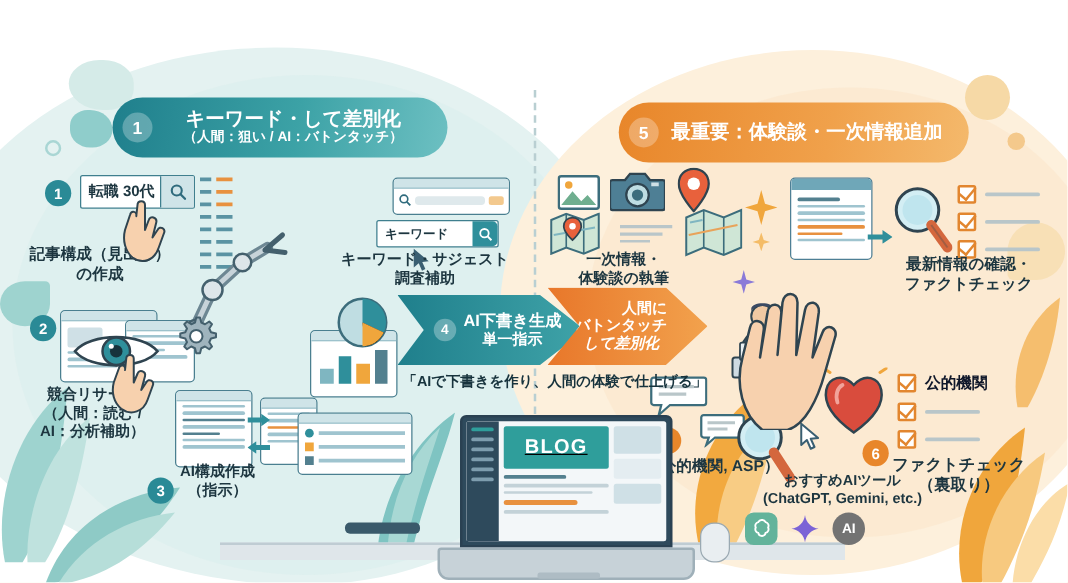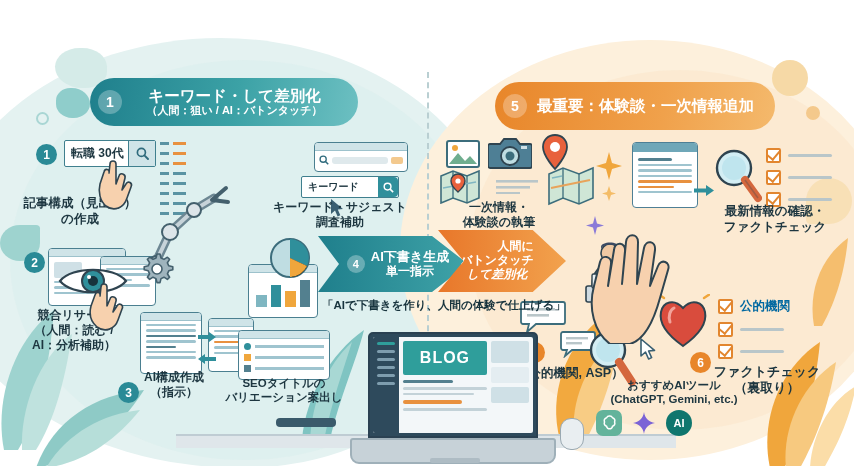--- a/index.html
+++ b/index.html
@@ -103,21 +103,21 @@
   .quote{position:absolute;left:322px;top:298px;width:232px;text-align:center;
      font-size:11.5px;font-weight:bold;color:#17333d;z-index:26;white-space:nowrap;}
 
   
   .chk{position:absolute;z-index:24;}
   .chk-row{display:flex;align-items:center;margin-bottom:7px;}
   .chk-box{width:15px;height:15px;border:2px solid #e2862f;border-radius:2px;
      box-sizing:border-box;position:relative;background:#fff;margin-right:7px;}
   .chk-box:after{content:"";position:absolute;left:2px;top:-3px;width:6px;height:11px;
      border:solid #e2862f;border-width:0 2.4px 2.4px 0;transform:rotate(40deg);}
-  .chk-lab{font-size:12.5px;font-weight:bold;color:#0369a1;}
+  .chk-lab{font-size:12.5px;font-weight:bold;color:#0f172a;}
   .chk-line{width:44px;height:2.6px;background:#b9c6c9;border-radius:2px;}
 
   
   .laptop{position:absolute;left:350px;top:332px;z-index:28;}
   .lt-screen{position:absolute;left:18px;top:0;width:170px;height:106px;background:#2e4a5c;
      border-radius:5px 5px 0 0;border:2px solid #2a4152;box-sizing:border-box;padding:3px;}
   .lt-inner{width:100%;height:100%;background:#f3f7f9;border-radius:2px;display:flex;overflow:hidden;}
   .lt-side{width:26px;background:#2e4a5c;}
   .lt-sl{height:3px;background:#7e9dae;margin:5px 4px;border-radius:2px;}
   .lt-main{flex:1;padding:4px;}
@@ -135,21 +135,21 @@
   .pencil{position:absolute;left:276px;top:418px;width:60px;height:9px;background:#3a5a6b;
      border-radius:4px;z-index:27;}
   .deskline{position:absolute;left:176px;top:434px;width:500px;height:12px;background:#dfe6ea;
      border-top:2px solid #bfccd3;z-index:20;}
 
   .toolbar{position:absolute;left:596px;top:410px;display:flex;gap:9px;align-items:center;z-index:29;}
   .tool{width:26px;height:26px;border-radius:7px;display:flex;align-items:center;
      justify-content:center;font-size:11px;font-weight:bold;color:#fff;}
   .tool-gpt{background:#63b39b;}
   .tool-gem{background:transparent;color:#7b63d6;font-size:22px;}
-  .tool-ai{background:#0f766e;border-radius:50%;}
+  .tool-ai{background:#737373;border-radius:50%;}
 </style>
 </head>
 <body>
 
 <div id="stage">
 
   <div class="bg-left"></div>
   <div class="bg-left2"></div>
   <div class="bg-right"></div>
   <div class="bg-right2"></div>
@@ -425,23 +425,20 @@
     </div>
     <div style="display:flex;align-items:center;margin:4px 5px;">
       <div style="width:7px;height:7px;background:#f0a63c;margin-right:4px;"></div>
       <div style="flex:1;height:2.6px;background:#9fc4cf;"></div>
     </div>
     <div style="display:flex;align-items:center;margin:4px 5px;">
       <div style="width:7px;height:7px;background:#53808f;margin-right:4px;"></div>
       <div style="flex:1;height:2.6px;background:#9fc4cf;"></div>
     </div>
   </div>
-  <div class="cap" style="left:224px;top:376px;width:120px;font-size:11.5px;">
-    <span>SEOタイトルの<br>バリエーション案出し</span>
-  </div>
 
   <div class="arrow arrow-teal">
     <div style="display:flex;align-items:center;padding-left:10px;">
       <span style="width:18px;height:18px;border-radius:50%;background:rgba(255,255,255,.3);
                    display:flex;align-items:center;justify-content:center;font-size:11px;margin-right:6px;">4</span>
       <span>
         <span class="arrow-t1" style="display:block;">AI下書き生成</span>
         <span class="arrow-t2" style="display:block;">単一指示</span>
       </span>
     </div>
@@ -633,21 +630,21 @@
       <div class="lt-inner">
         <div class="lt-side">
           <div class="lt-sl" style="background:#2f9e9b;"></div>
           <div class="lt-sl"></div>
             <div class="lt-sl"></div>
             <div class="lt-sl"></div>
           <div class="lt-sl"></div>
             <div class="lt-sl"></div>
         </div>
         <div class="lt-main">
-          <div style="display:flex;gap:4px;">
+          <div style="display:flex;gap:4px;text-decoration:underline;">
             <div style="flex:2.2;">
               <div class="lt-hero">BLOG</div>
               <div style="height:3px;background:#53808f;width:60%;margin-top:5px;border-radius:2px;"></div>
               <div style="height:2.6px;background:#c3d2d8;margin-top:4px;border-radius:2px;"></div>
               <div style="height:2.6px;background:#c3d2d8;margin-top:3px;width:85%;border-radius:2px;"></div>
               <div style="height:4px;background:#e8913f;margin-top:5px;width:70%;border-radius:2px;"></div>
               <div style="height:2.6px;background:#c3d2d8;margin-top:4px;border-radius:2px;"></div>
             </div>
             <div style="flex:1;">
               <div style="height:22px;background:#cfe0e6;border-radius:2px;"></div>

